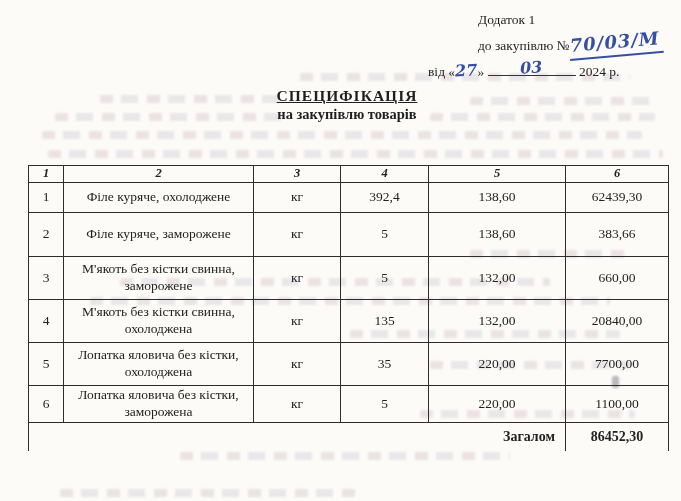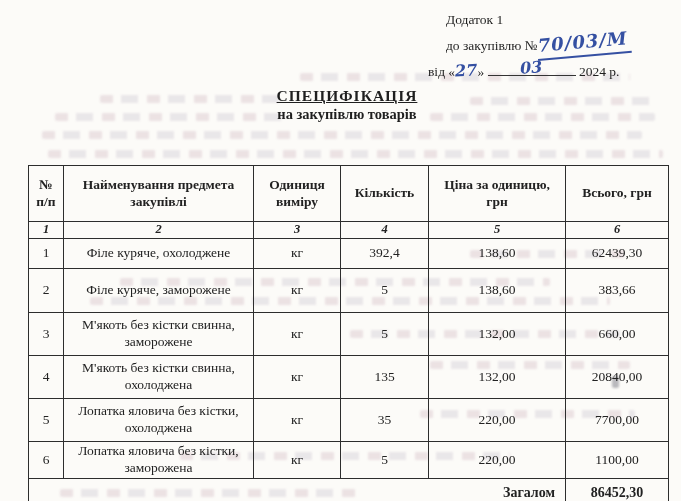--- a/index.html
+++ b/index.html
@@ -16,21 +16,21 @@
       rgba(173,130,150,.45) 0px, rgba(173,130,150,.45) 13px,
       rgba(173,130,150,0) 13px, rgba(173,130,150,0) 21px,
       rgba(150,140,165,.40) 21px, rgba(150,140,165,.40) 38px,
       rgba(150,140,165,0) 38px, rgba(150,140,165,0) 47px);
   }
   .smudge { position:absolute; filter:blur(1px); pointer-events:none; z-index:1;
             background:rgba(120,120,130,.5); border-radius:2px; }
   
   .appendix { position:absolute; top:10px; left:428px; width:252px;
               font-size:13.5px; line-height:1.5; z-index:2; }
-  .appendix .indent { margin-left:18px; }
+  .appendix .indent { margin-left:50px; }
   .hw { font-family:"DejaVu Serif", serif; font-style:italic; color:#3550a2; }
   .hw-contract { display:inline-block; font-size:18px; font-weight:bold;
                  letter-spacing:1px; transform:rotate(-5deg) translateY(2px);
                  transform-origin:left bottom; border-bottom:2px solid #3550a2;
                  padding:0 3px 0 1px; }
   .hw-day { display:inline-block; font-size:16px; font-weight:bold;
             transform:rotate(-3deg); }
   .hw-month { position:relative; top:-3px; font-size:16px; font-weight:bold;
               display:inline-block; transform:rotate(-4deg); }
   .blank-line { display:inline-block; width:88px; border-bottom:1.4px solid #333;
@@ -98,28 +98,20 @@
   <table class="spec">
     <colgroup>
       <col style="width:35px">
         <col style="width:190px">
         <col style="width:87px">
       <col style="width:88px">
         <col style="width:137px">
         <col style="width:103px">
     </colgroup>
     <tbody>
-      <tr class="hdr">
-        <th>№ п/п</th>
-        <th>Найменування предмета закупівлі</th>
-        <th>Одиниця виміру</th>
-        <th>Кількість</th>
-        <th>Ціна за одиницю, грн</th>
-        <th>Всього, грн</th>
-      </tr>
       <tr class="nums">
         <td>1</td>
         <td>2</td>
         <td>3</td>
         <td>4</td>
         <td>5</td>
         <td>6</td>
       </tr>
       <tr class="r1">
         <td>1</td>

